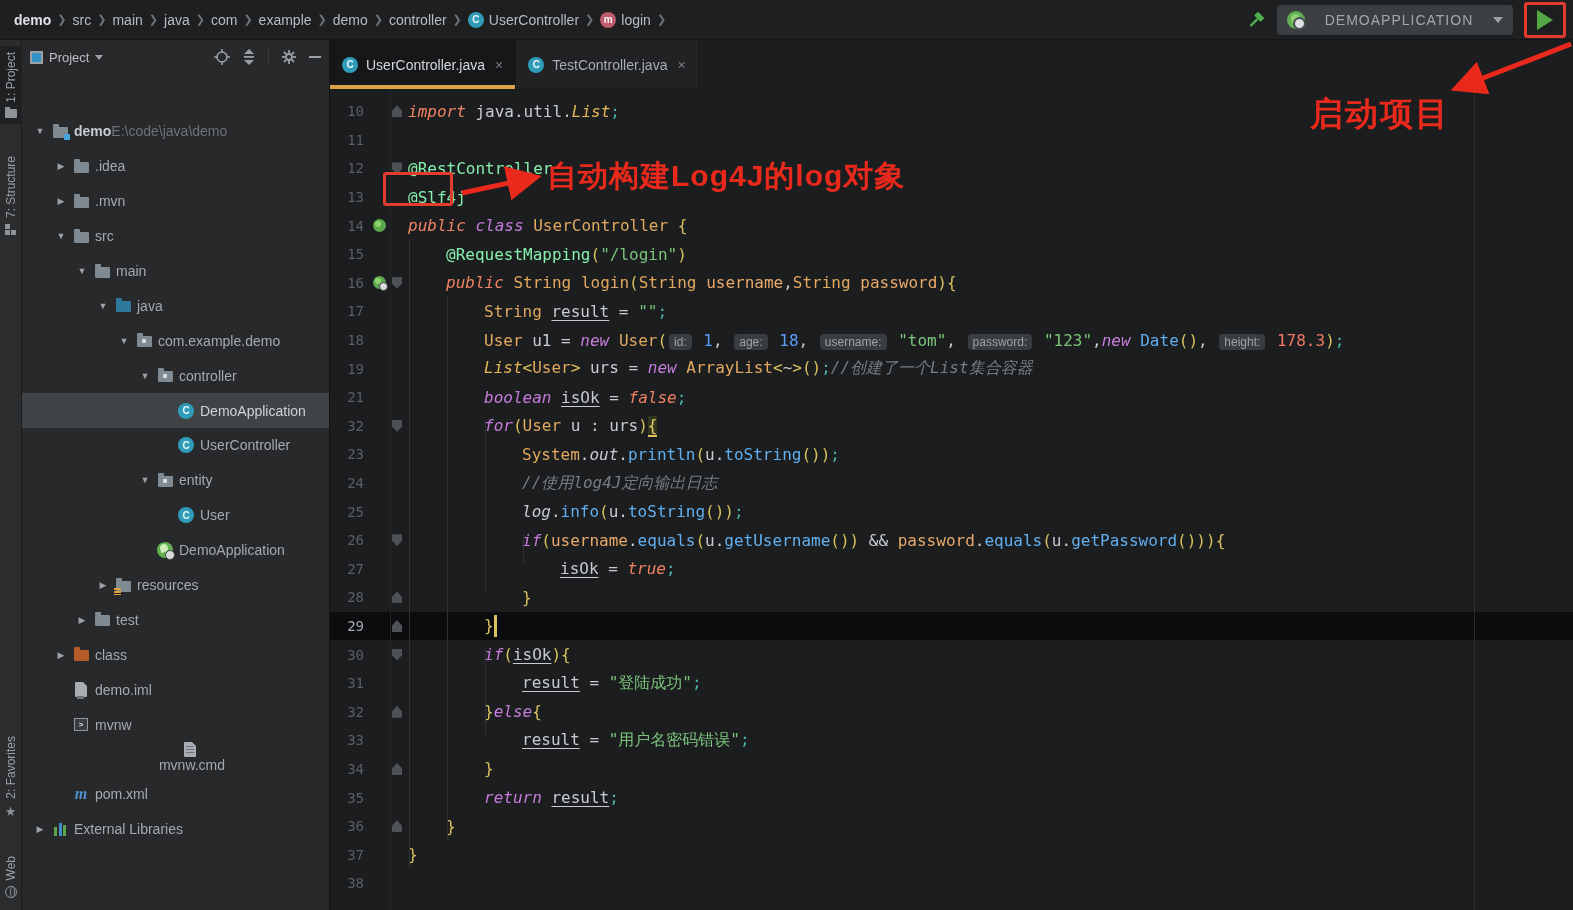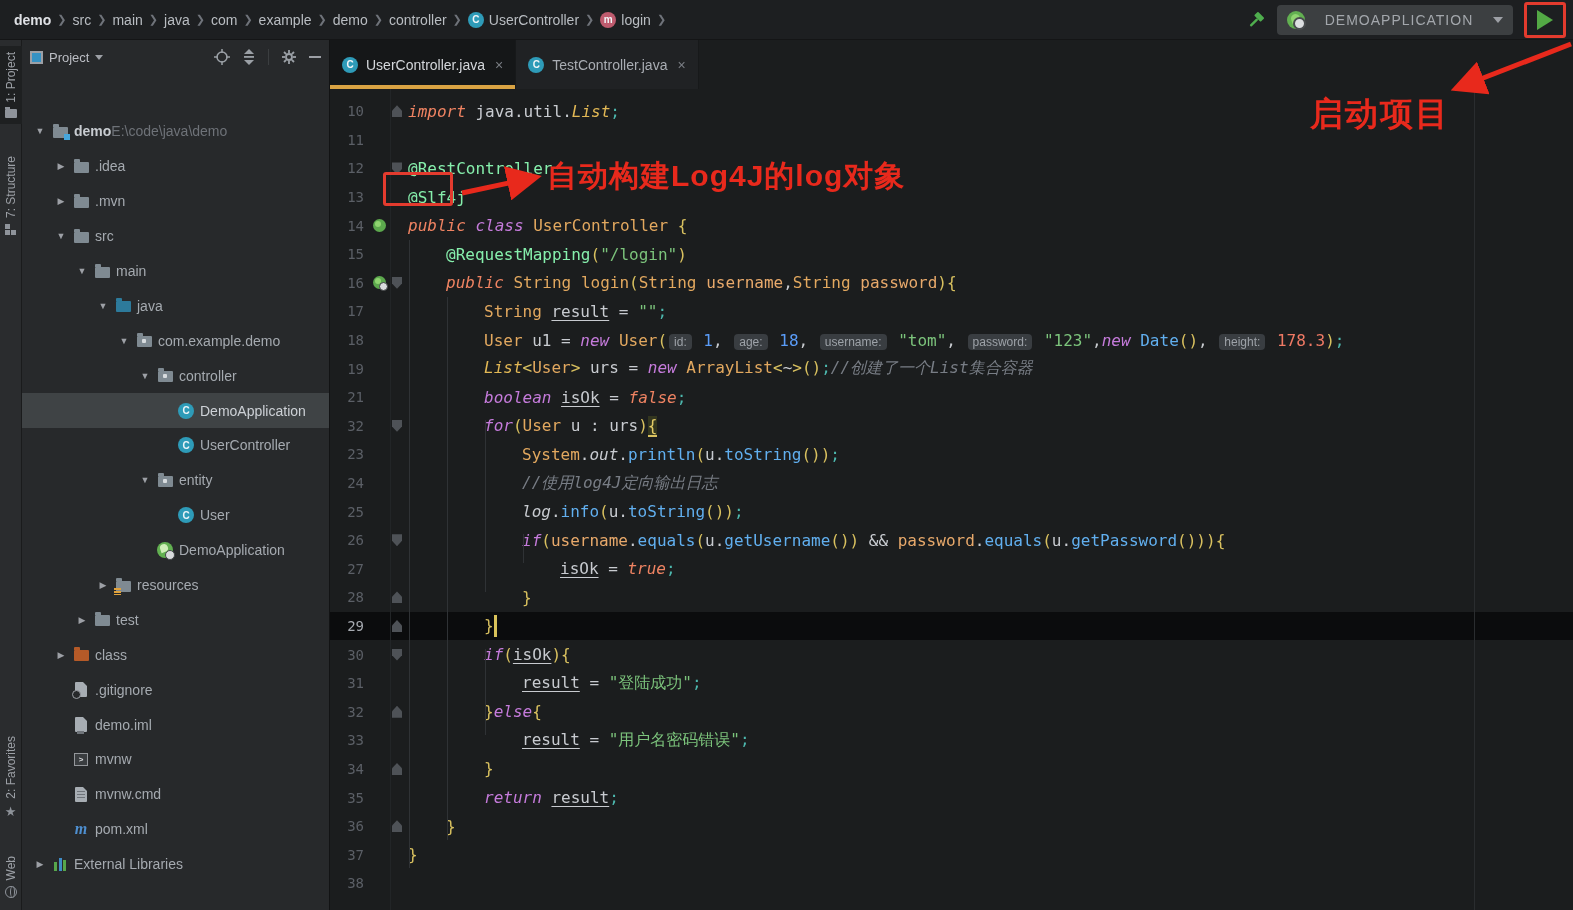--- a/index.html
+++ b/index.html
@@ -409,39 +409,32 @@
         <div class="trow" style="padding-left: 29px;">
           <span class="arrow-slot">▶</span>
           <span class="t-ic">
             <span class="i-folder excluded"></span>
           </span>
           <span class="t-label">class</span>
         </div>
         <div class="trow" style="padding-left: 29px;">
           <span class="arrow-slot"></span>
           <span class="t-ic">
-            <span class="i-file ignore"></span>
-          </span>
-          <span class="t-label">.gitignore</span>
-        </div>
-        <div class="trow" style="padding-left: 29px;">
-          <span class="arrow-slot"></span>
-          <span class="t-ic">
             <span class="i-file iml"></span>
           </span>
           <span class="t-label">demo.iml</span>
         </div>
         <div class="trow" style="padding-left: 29px;">
           <span class="arrow-slot"></span>
           <span class="t-ic">
             <span class="i-term">&gt;</span>
           </span>
           <span class="t-label">mvnw</span>
         </div>
-        <div class="trow" style="padding-left: 29px;">
+        <div class="trow" style="padding-left: 29px; flex-direction: column;">
           <span class="arrow-slot"></span>
           <span class="t-ic">
             <span class="i-file cmd"></span>
           </span>
           <span class="t-label">mvnw.cmd</span>
         </div>
         <div class="trow" style="padding-left: 29px;">
           <span class="arrow-slot"></span>
           <span class="t-ic">
             <span class="i-maven">m</span>

